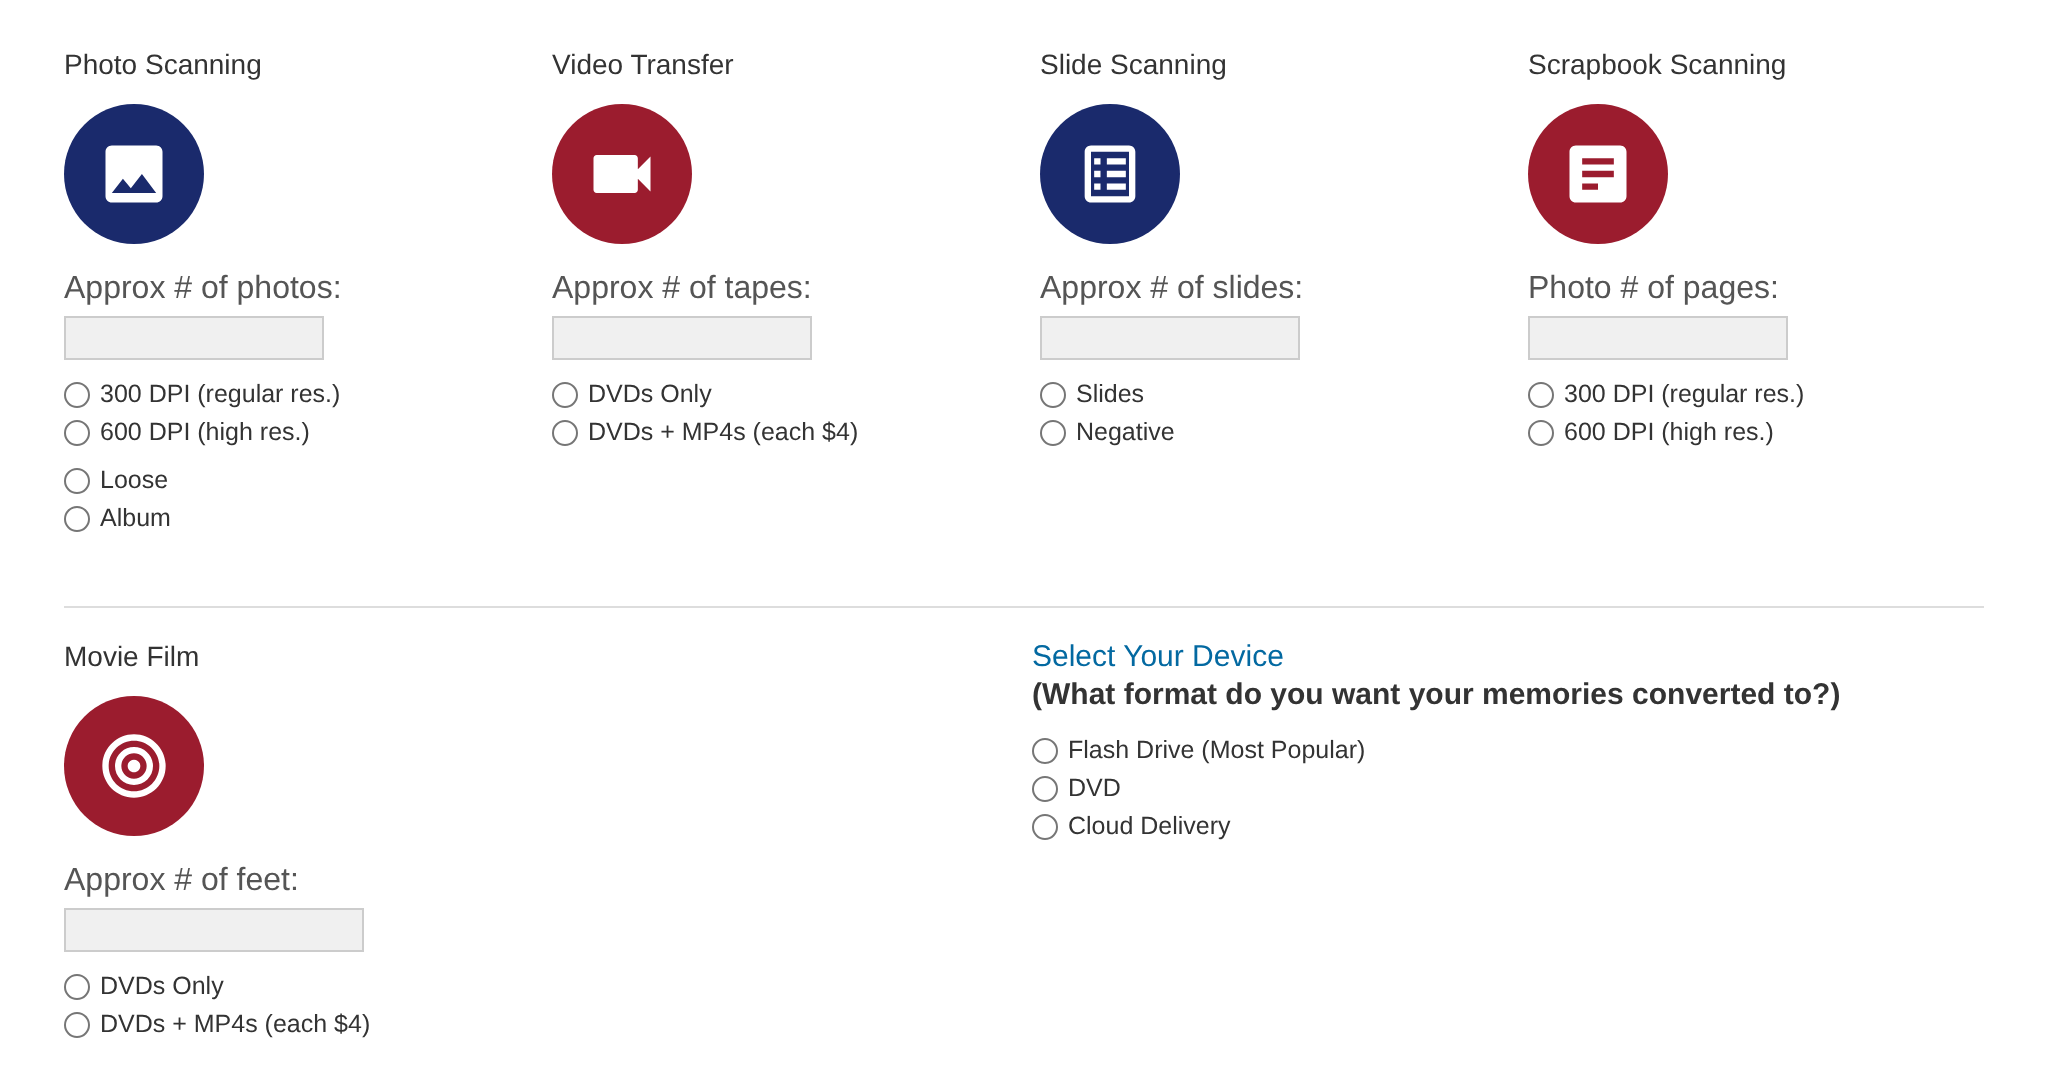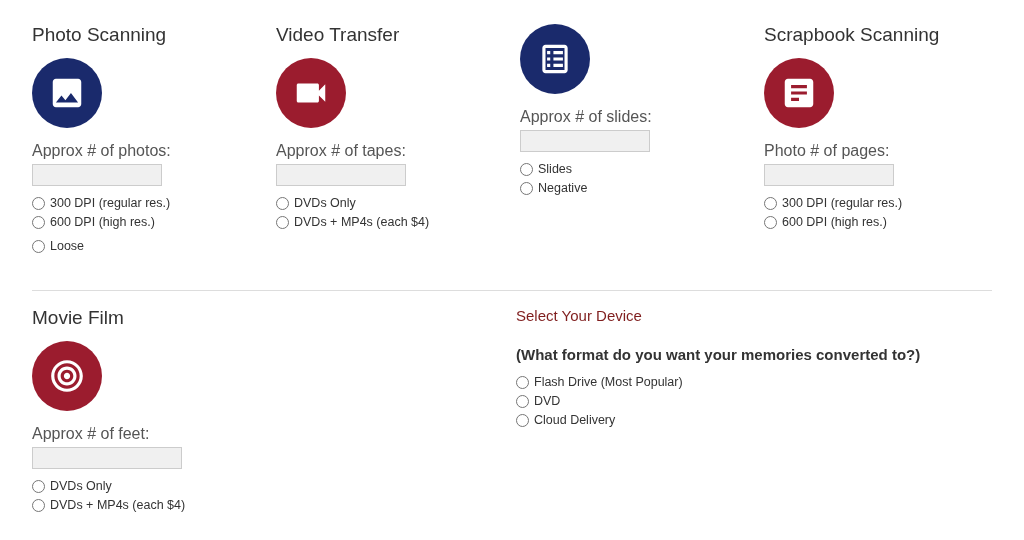--- a/index.html
+++ b/index.html
@@ -10,21 +10,21 @@
       font-size: 13px;
       padding: 24px 32px;
     }
     .main-grid {
       display: grid;
       grid-template-columns: repeat(4, 1fr);
       gap: 16px;
       margin-bottom: 32px;
     }
     .section-title {
-      font-size: 19px;
+      font-size: 14px;
       font-weight: normal;
       color: #333;
       margin-bottom: 12px;
     }
     .icon-circle {
       width: 70px;
       height: 70px;
       border-radius: 50%;
       display: flex;
       align-items: center;
@@ -63,22 +63,22 @@
       height: 13px;
     }
     .bottom-grid {
       display: grid;
       grid-template-columns: 1fr 1fr 2fr;
       gap: 4px;
     }
     .device-title {
       font-size: 15px;
       font-weight: normal;
-      color: #7f1d1d;
-      margin-bottom: 20px;
+      color: #0369a1;
+      margin-bottom: 0;
     }
     .device-subtitle {
       font-size: 15px;
       font-weight: bold;
       color: #333;
       margin-bottom: 10px;
       line-height: 1.4;
     }
     .divider {
       border: none;
@@ -108,20 +108,24 @@
       <label class="radio-item">
         <input type="radio" name="photo_dpi" style="">
         <span>600 DPI (high res.)</span>
       </label>
     </div>
     <div style="margin-top:10px;" class="radio-group">
       <label class="radio-item">
         <input type="radio" name="photo_format" style="">
         <span>Loose</span>
       </label>
+      <label class="radio-item">
+        <input type="radio" name="photo_format" style="">
+        <span>Album</span>
+      </label>
     </div>
   </div>
 
   <div>
     <div class="section-title">Video Transfer</div>
     <div class="icon-circle red">
       <svg width="38" height="38" viewBox="0 0 24 24">
         <path d="M17 10.5V7c0-.55-.45-1-1-1H4c-.55 0-1 .45-1 1v10c0 .55.45 1 1 1h12c.55 0 1-.45 1-1v-3.5l4 4v-11l-4 4z"></path>
       </svg>
     </div>
@@ -133,20 +137,21 @@
         <span>DVDs Only</span>
       </label>
       <label class="radio-item">
         <input type="radio" name="video_format" style="">
         <span>DVDs + MP4s (each $4)</span>
       </label>
     </div>
   </div>
 
   <div>
+    <div class="section-title">Slide Scanning</div>
     <div class="icon-circle navy">
       <svg width="38" height="38" viewBox="0 0 24 24">
         <path d="M18 3H6C4.9 3 4 3.9 4 5v14c0 1.1.9 2 2 2h12c1.1 0 2-.9 2-2V5c0-1.1-.9-2-2-2zm0 16H6V5h12v14zM9 7H7v2h2V7zm0 4H7v2h2v-2zm0 4H7v2h2v-2zm8-8h-6v2h6V7zm0 4h-6v2h6v-2zm0 4h-6v2h6v-2z"></path>
       </svg>
     </div>
     <div class="field-label">Approx # of slides:</div>
     <input class="text-input" type="text" style="">
     <div class="radio-group">
       <label class="radio-item">
         <input type="radio" name="slide_type" style="">

